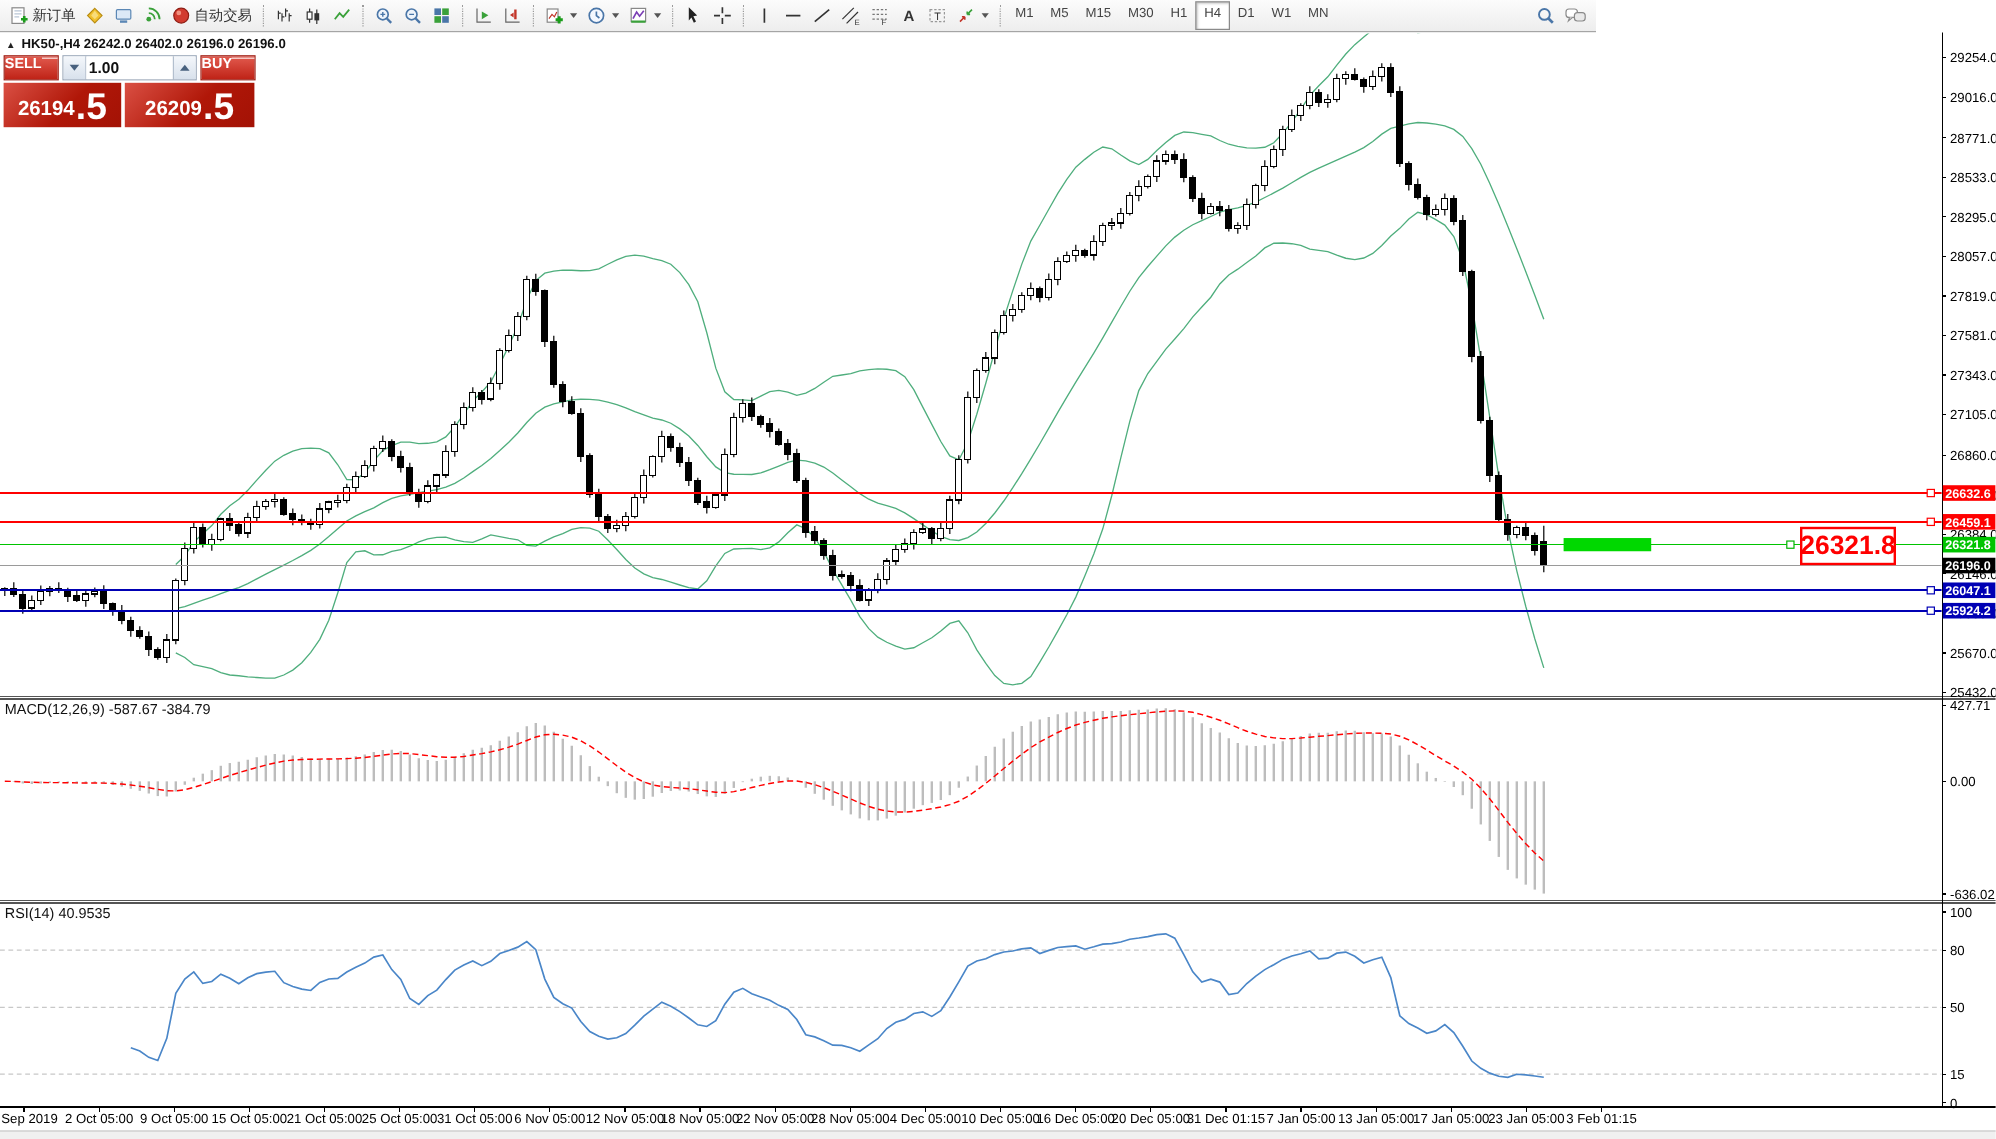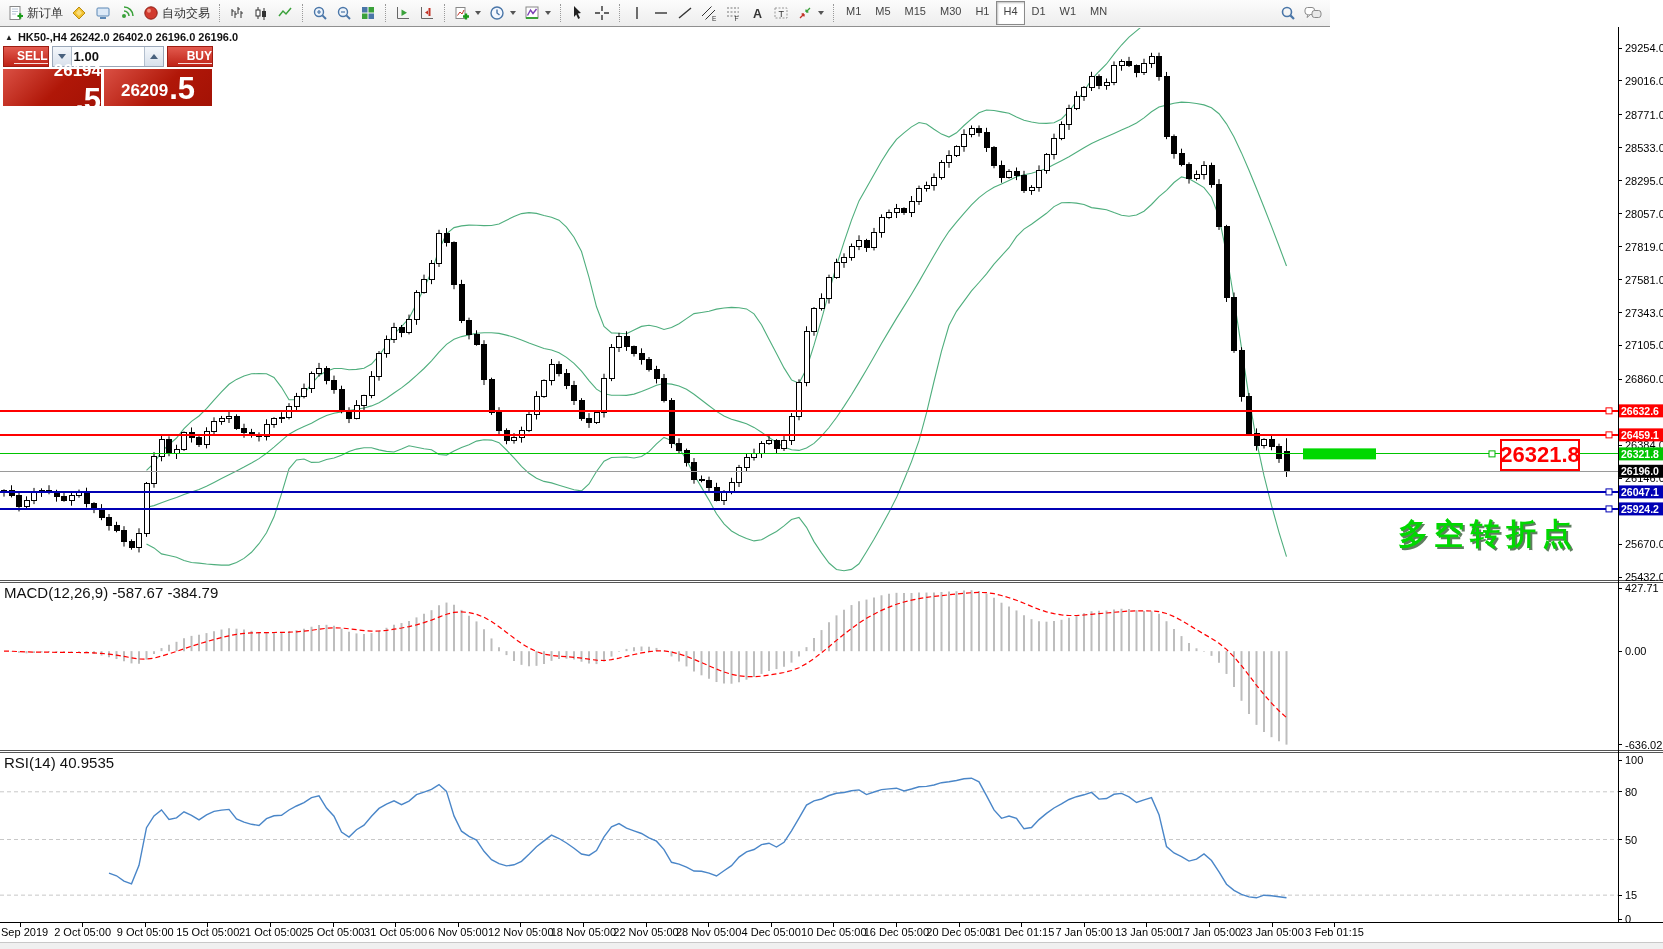--- a/index.html
+++ b/index.html
@@ -19,41 +19,41 @@
   
   #chartwin{position:absolute;left:0;top:27px;width:1663px;height:922px;background:#fff;}
   #chart-svg{position:absolute;left:0;top:0;}
   #symbol-bar{position:absolute;left:5px;top:4px;font-size:11px;font-weight:bold;color:#111;
     display:flex;align-items:center;gap:5px;}
   #symbol-bar .tri{font-size:8px;color:#222;}
   
   #trade-panel{position:absolute;left:3px;top:19px;width:210px;font-weight:bold;}
   .tp-row1{display:flex;height:21px;gap:0;}
   .tp-btn{width:46px;background:linear-gradient(#e25a4e,#bf2317);color:#fff;font-size:12px;
-    display:flex;align-items:flex-end;justify-content:center;border:1px solid #9e1c12;box-sizing:border-box;
-    flex-direction:column;line-height:12px;}
+    display:flex;align-items:flex-start;justify-content:center;border:1px solid #9e1c12;box-sizing:border-box;
+    flex-direction:row;line-height:12px;}
   .tp-btn .ul{display:block;width:34px;height:1px;background:rgba(255,255,255,.85);margin-top:1px;}
   .tp-stepper{display:flex;width:114px;margin:0 3px;border:1px solid #9aa7b8;box-sizing:border-box;background:#fff;}
   .tp-arrow{width:18px;background:linear-gradient(#f4f7fb,#d8e1ec);border-right:1px solid #b3bfce;
     display:flex;align-items:center;justify-content:center;}
   .tp-arrow.right{border-right:none;border-left:1px solid #b3bfce;}
   .tp-arrow i{width:0;height:0;border-left:4px solid transparent;border-right:4px solid transparent;}
   .tp-arrow .dn{border-top:5px solid #48617e;}
   .tp-arrow .up{border-bottom:5px solid #48617e;}
   #volume-field{flex:1;border:none;outline:none;text-align:left;font-size:13px;font-weight:bold;
     font-family:"Liberation Sans",sans-serif;color:#111;padding-right:4px;width:60px;}
   .tp-row2{display:flex;margin-top:2px;height:37px;gap:3px;}
   .tp-price{background:linear-gradient(135deg,#da5044 0%,#b01708 55%,#a31205 100%);color:#fff;
     display:flex;align-items:flex-end;justify-content:center;padding-bottom:2px;}
-  .tp-price.sell{width:98px;flex-direction:column;}
+  .tp-price.sell{width:98px;}
   .tp-price.buy{width:108px;}
   .tp-price .big{font-size:17px;line-height:26px;}
   .tp-price .huge{font-size:31px;line-height:31px;margin-left:1px;}
   
-  .pane-label{position:absolute;left:4px;font-size:15px;color:#111;}
+  .pane-label{position:absolute;left:4px;font-size:12px;color:#111;}
   
   #price-box-annotation{position:absolute;left:1500px;top:409px;width:76px;height:28px;
     border:2px solid #ff0000;background:#fff;color:#f00;font-size:22px;font-weight:bold;
     display:flex;align-items:center;justify-content:center;letter-spacing:0;}
   #green-note{position:absolute;left:1398px;top:487px;font-size:30px;font-weight:bold;color:#00d800;
     letter-spacing:6px;text-shadow:2px 2px 0 #5f7d5f;white-space:nowrap;}
   #bottom-strip{position:absolute;left:0;top:915px;width:1663px;height:7px;background:#f0f0f0;border-top:1px solid #c8c8c8;}
 </style>
 </head>
 <body>
@@ -1020,16 +1020,15 @@
           <span class="big">26209</span>
             <span class="huge">.5</span>
         </div>
       </div>
     </div>
 
     <div class="pane-label" style="top:557px">MACD(12,26,9) -587.67 -384.79</div>
     <div class="pane-label" style="top:727px">RSI(14) 40.9535</div>
 
     <div id="price-box-annotation" style="top: 411.875px;">26321.8</div>
-    <div id="green-note">多空转折点</div>
     <div id="bottom-strip"></div>
   </div>
 </div>
 
 </body></html>

